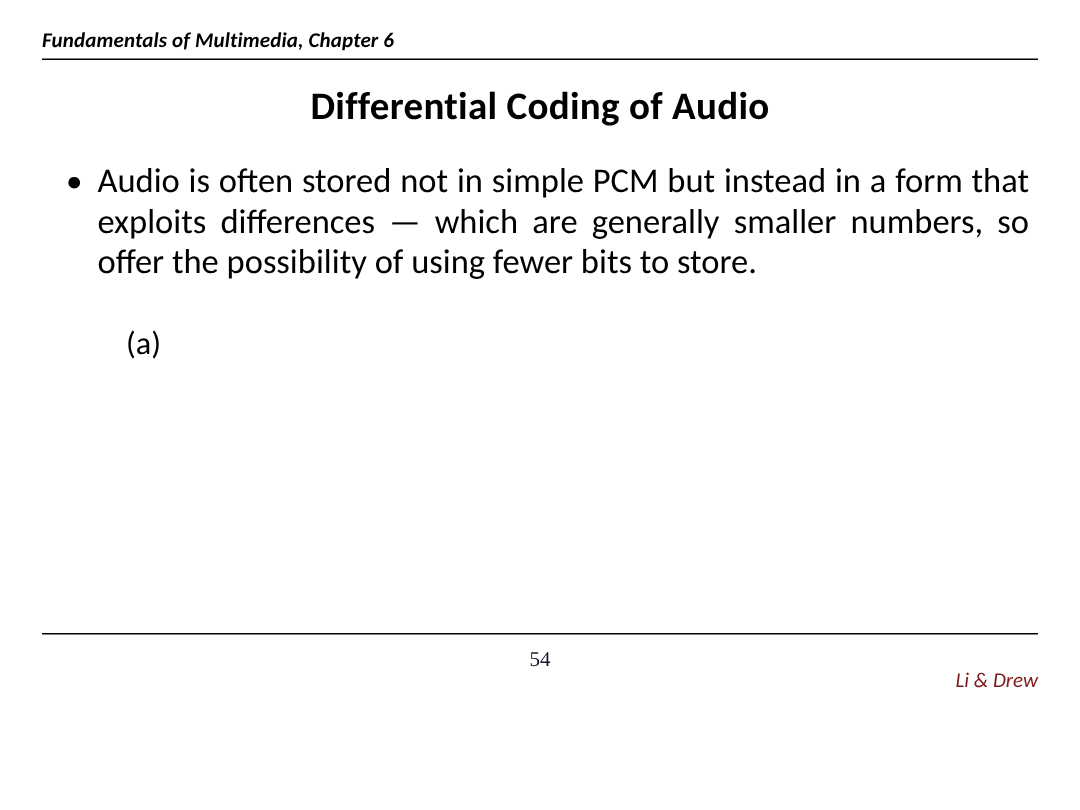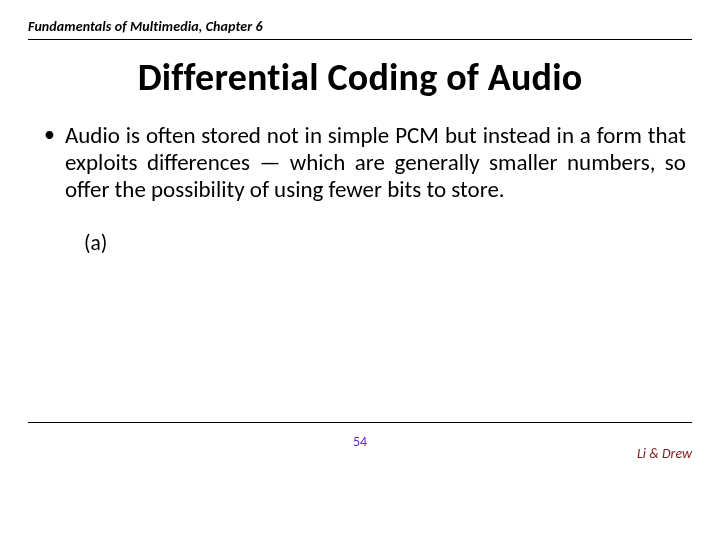--- a/index.html
+++ b/index.html
@@ -22,21 +22,21 @@
     font-weight: 600;
     letter-spacing: 0.1px;
     margin-bottom: 4px;
   }
   .hr-top {
     border: none;
     border-top: 1.5px solid #000;
     margin-bottom: 14px;
   }
   .title {
-    font-size: 38px;
+    font-size: 26px;
     font-weight: 700;
     text-align: center;
     margin: 10px 0 22px 0;
     letter-spacing: 0.2px;
   }
   .body {
     padding: 0 6px 0 10px;
   }
   .bullet {
     display: flex;
@@ -83,21 +83,22 @@
   .foot-row {
     display: flex;
     justify-content: space-between;
     align-items: baseline;
     font-size: 14px;
   }
   .page-num {
     position: absolute;
     left: 50%;
     transform: translateX(-50%);
-    color: #6d28d9;
+    color: #0f172a;
+    font-family: Liberation Serif, serif;
   }
   .authors {
     margin-left: auto;
     color: #7f1d1d;
     font-style: italic;
     margin-top: 12px;
   }
 </style>
 </head>
 <body>

